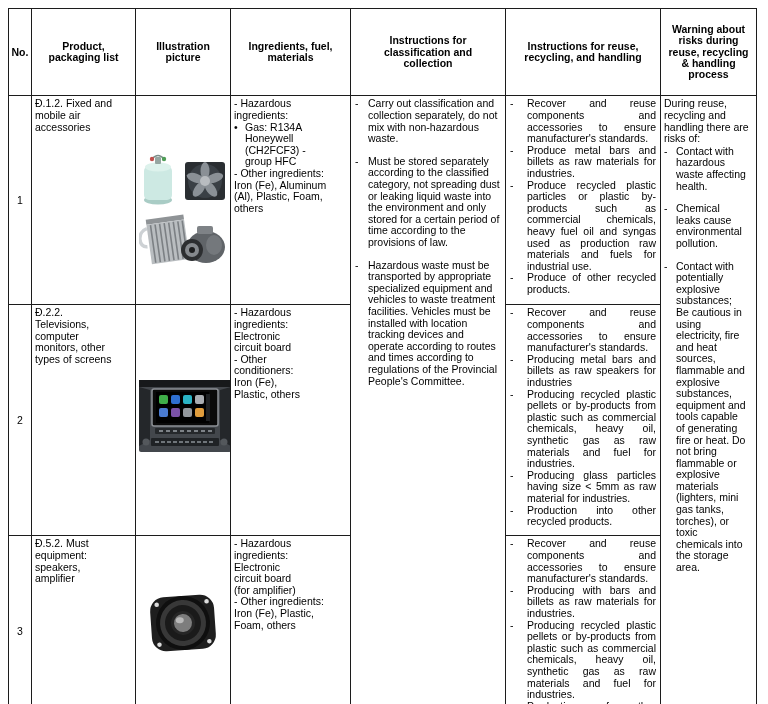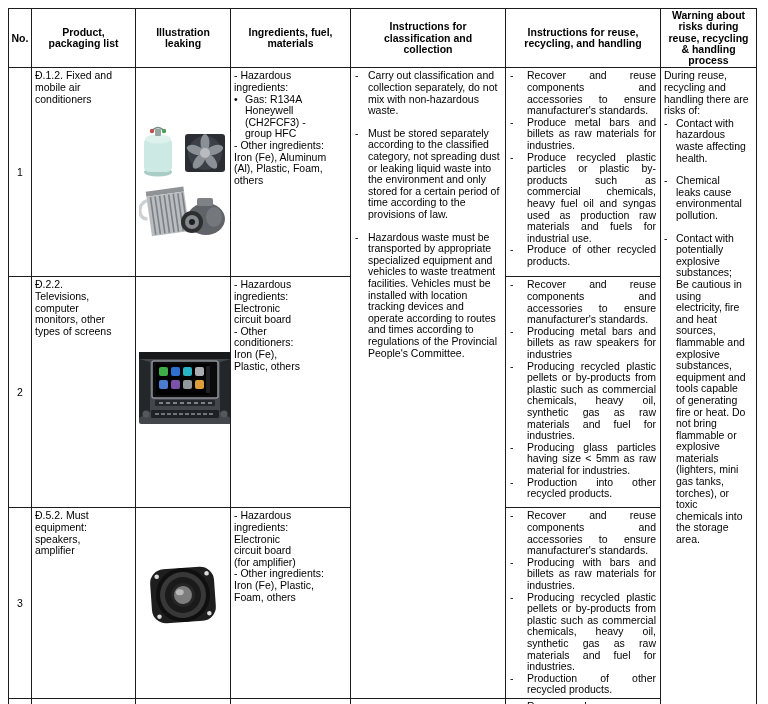--- a/index.html
+++ b/index.html
@@ -2,21 +2,21 @@
 <html><head>
 <meta charset="utf-8">
 <style>
   html,body{margin:0;padding:0;background:#fff;}
   .page{position:relative;width:768px;height:704px;background:#ffffff;overflow:hidden;
         font-family:"Liberation Sans",sans-serif;color:#000;}
   table.doc{position:absolute;left:8px;top:8px;width:748px;border-collapse:collapse;
         table-layout:fixed;font-size:10.5px;line-height:11.6px;}
   td,th{border:1px solid #1c1c1c;vertical-align:top;padding:2px 3px;overflow:hidden;}
   th{font-weight:bold;text-align:center;vertical-align:middle;white-space:pre-line;
-     line-height:11.3px;padding:1px 2px;}
+     line-height:11.3px;padding:15px 2px;}
   tr.hrow{height:54px;}
   tr.r1{height:209px;}
   tr.r2{height:231px;}
   tr.r3{height:191px;}
   tr.r4{height:40px;}
   td.no{text-align:center;vertical-align:middle;}
   td.illus{text-align:center;}
   .pre{white-space:pre-line;}
   .li{display:flex;}
   .li .m{flex:0 0 11px;}
@@ -43,40 +43,40 @@
         <col style="width:155px">
         <col style="width:155px">
       <col style="width:96px">
     </colgroup>
 
     <tbody>
         <tr class="hrow">
       <th>No.</th>
       <th>Product,
 packaging list</th>
-      <th>Illustration leaking</th>
+      <th>Illustration picture</th>
       <th>Ingredients, fuel,
 materials</th>
       <th>Instructions for
 classification and
 collection</th>
       <th>Instructions for reuse,
 recycling, and handling</th>
       <th>Warning about
 risks during
 reuse, recycling
 &amp; handling
 process</th>
     </tr>
 
     <tr class="r1">
       <td class="no">1</td>
       <td class="pre">Đ.1.2. Fixed and
 mobile air
-conditioners</td>
+accessories</td>
       <td class="illus">
         <svg width="88" height="140" viewBox="0 0 88 140" style="margin-top:52px">
           <ellipse cx="19" cy="50" rx="14" ry="4.5" fill="#a9ccc5"></ellipse>
           <rect x="5" y="16" width="28" height="34" rx="5" fill="#cde9e3"></rect>
           <ellipse cx="19" cy="17" rx="13" ry="4.5" fill="#ddf2ec"></ellipse>
           <path d="M13,9 Q19,2 25,9" stroke="#7c8f8a" stroke-width="1.5" fill="none"></path>
           <rect x="16" y="7" width="6" height="7" rx="1" fill="#95a6a1"></rect>
           <circle cx="13" cy="9" r="2.2" fill="#c0504d"></circle>
           <circle cx="25" cy="9" r="2.2" fill="#4f9e57"></circle>
           <rect x="46" y="12" width="40" height="38" rx="3" fill="#2a2e32"></rect>

